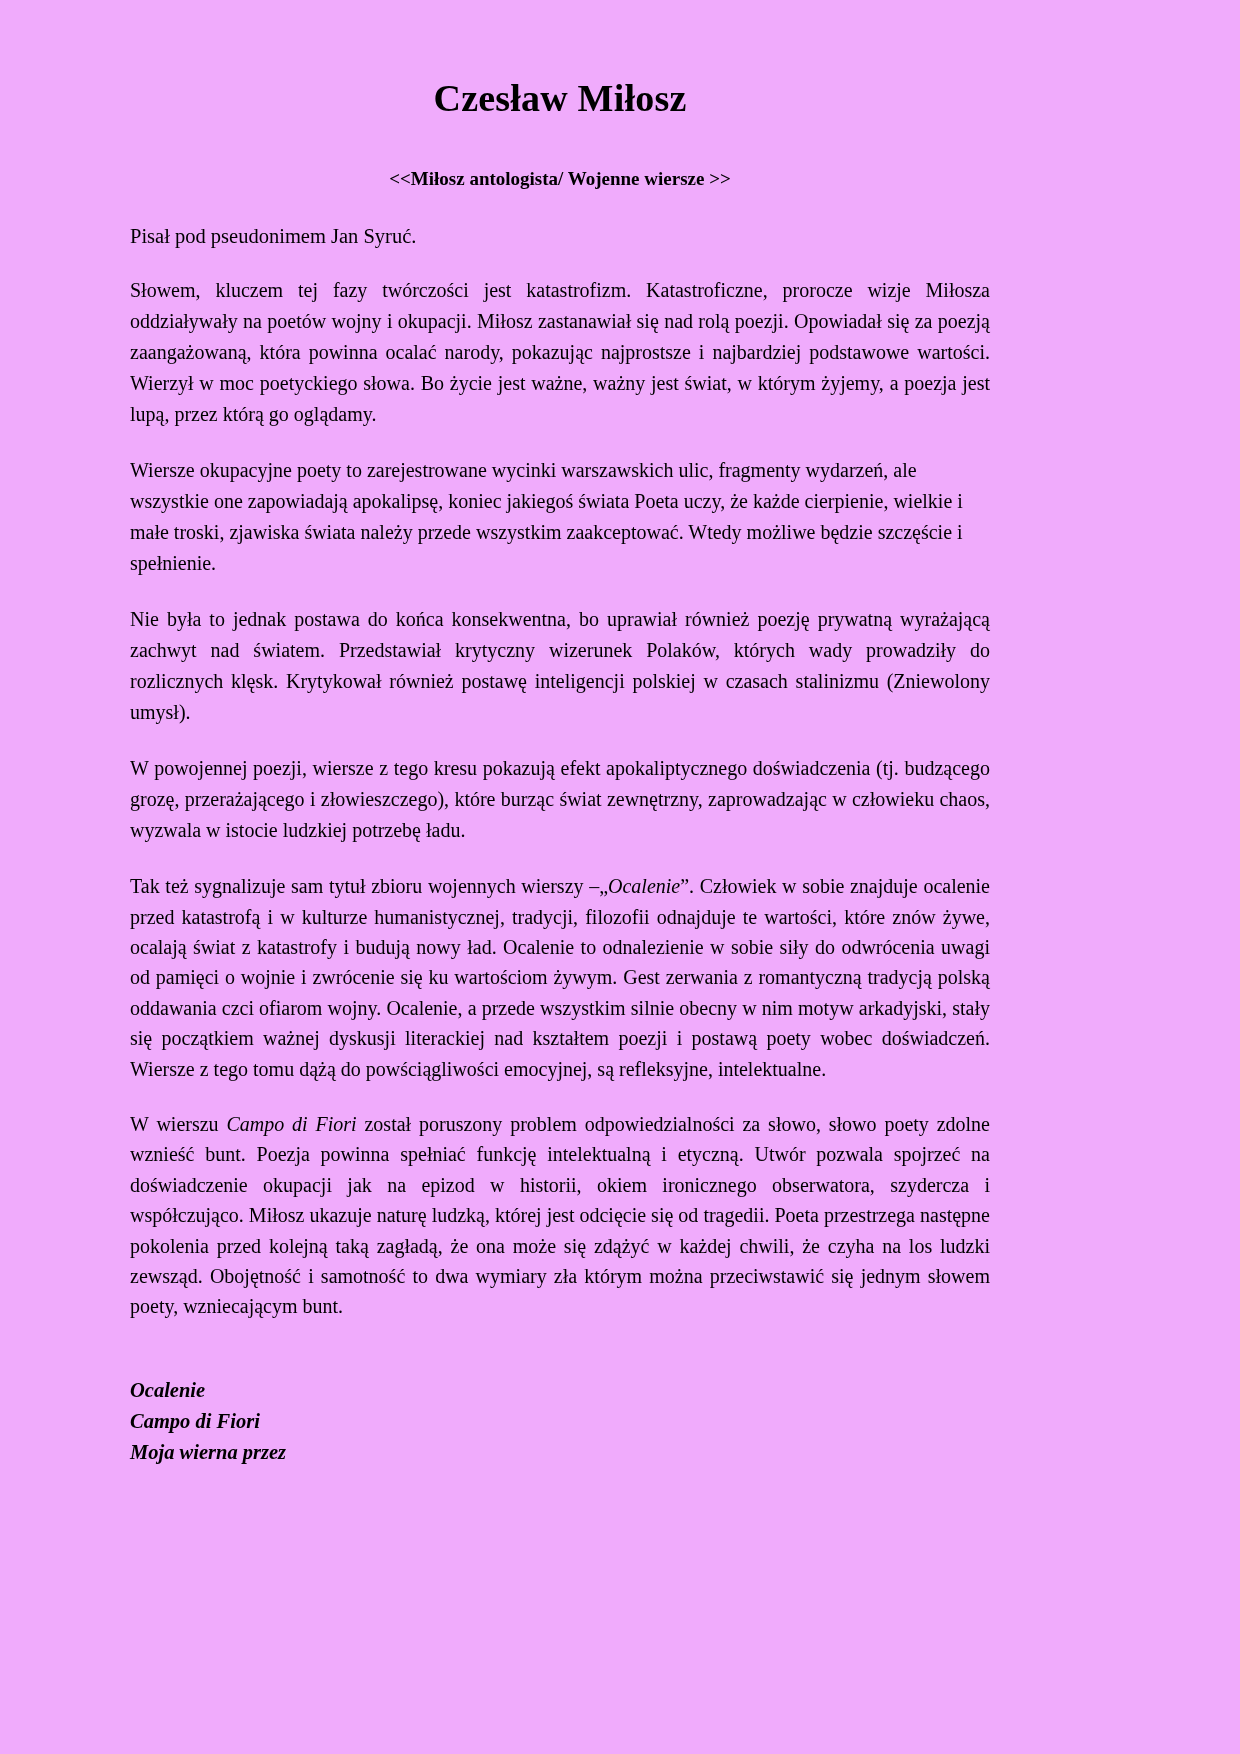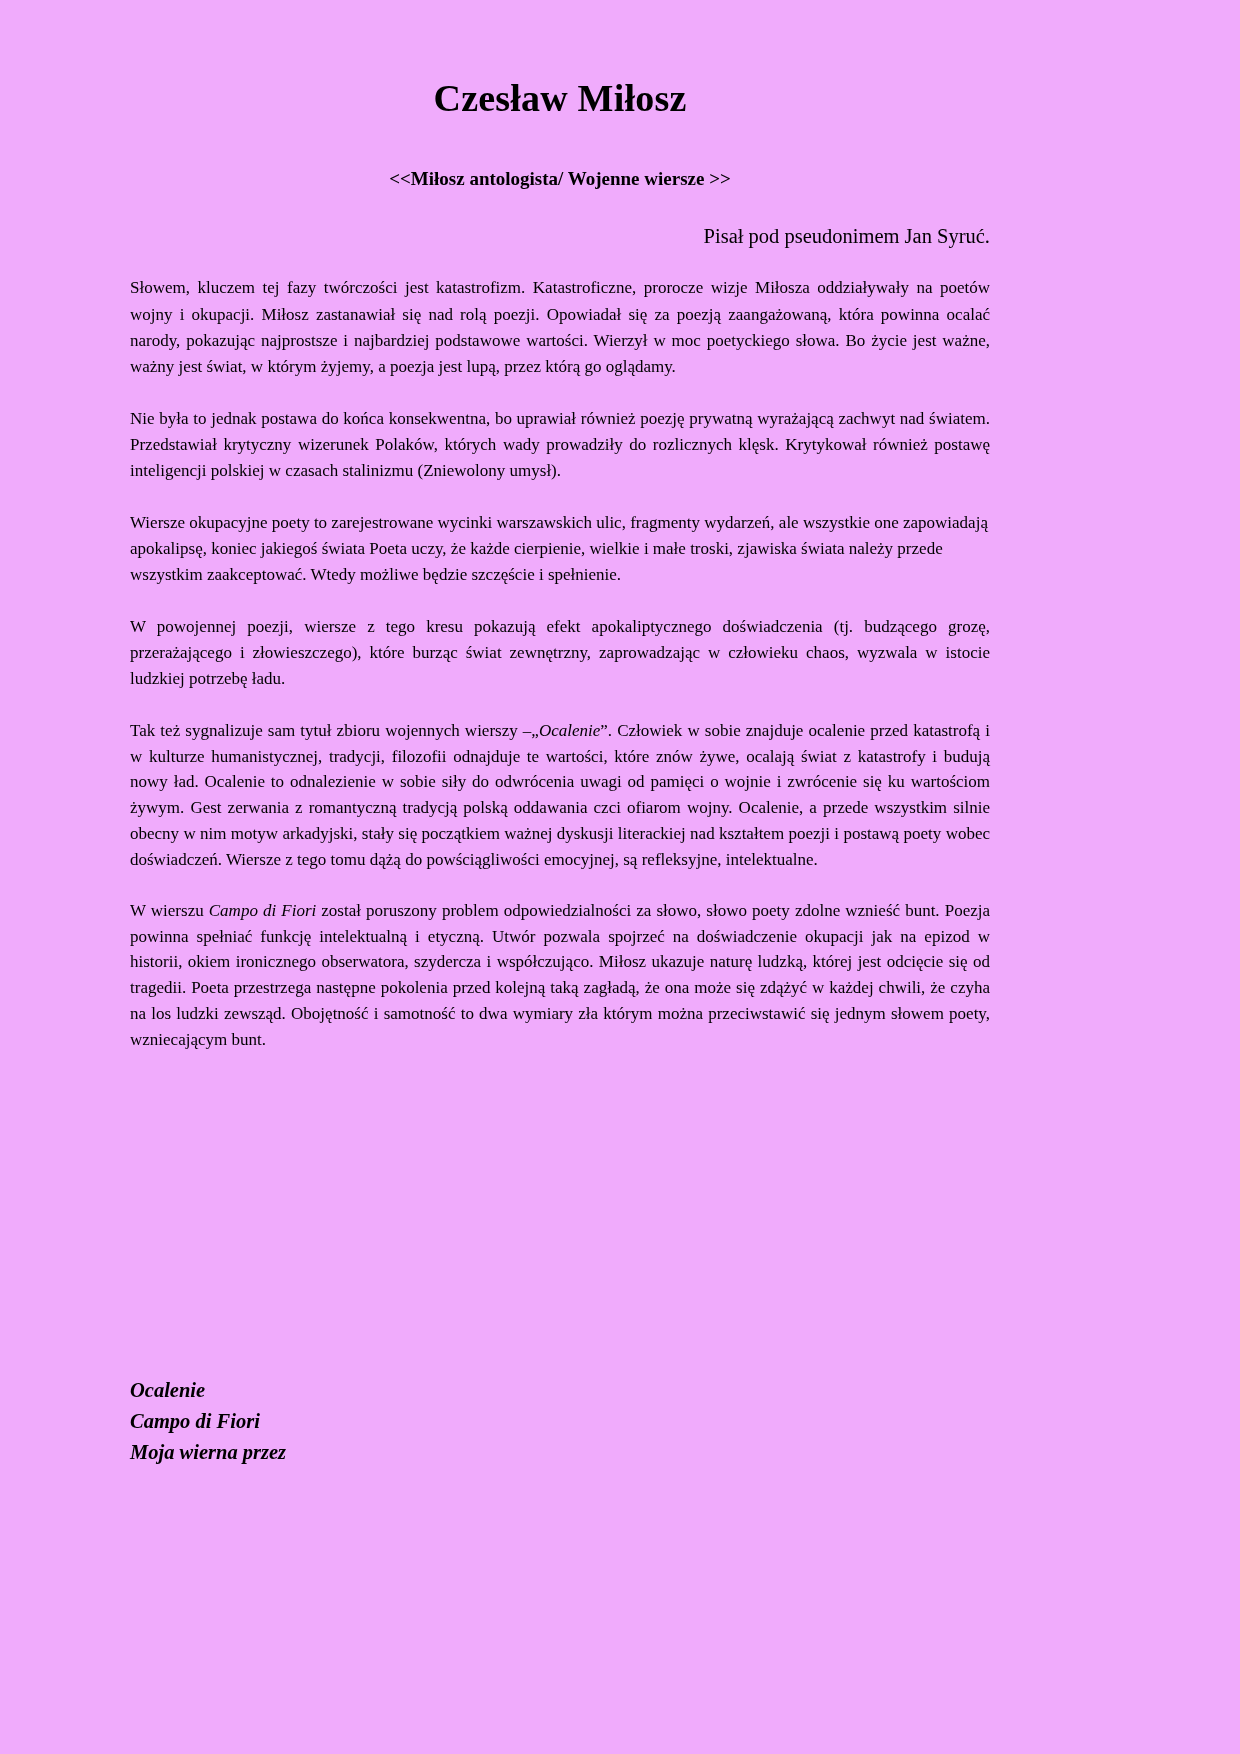--- a/index.html
+++ b/index.html
@@ -43,26 +43,26 @@
     text-align: center;
     font-size: 19px;
     font-weight: bold;
     line-height: 1.2;
   }
   .lead {
     margin: 0;
     padding-top: 32px;
     font-size: 20.5px;
     line-height: 1.35;
-    text-align: right;
+    text-align: left;
   }
   p.body-par {
     margin: 0;
     padding-top: 25px;
-    font-size: 17px;
+    font-size: 20px;
     line-height: 1.55;
     text-align: justify;
     text-justify: inter-word;
     -webkit-hyphens: none;
     hyphens: none;
   }
   p.body-par.left {
     text-align: left;
   }
   p.body-par.tight {
@@ -93,23 +93,23 @@
   <div class="content">
 
     <h1 class="doc-title">Czesław Miłosz</h1>
 
     <div class="doc-subtitle">&lt;&lt;Miłosz antologista/ Wojenne wiersze &gt;&gt;</div>
 
     <p class="lead">Pisał pod pseudonimem Jan Syruć.</p>
 
     <p class="body-par">Słowem, kluczem tej fazy twórczości jest katastrofizm. Katastroficzne, prorocze wizje Miłosza oddziaływały na poetów wojny i okupacji. Miłosz zastanawiał się nad rolą poezji. Opowiadał się za poezją zaangażowaną, która powinna ocalać narody, pokazując najprostsze i najbardziej podstawowe wartości. Wierzył w moc poetyckiego słowa. Bo życie jest ważne, ważny jest świat, w którym żyjemy, a poezja jest lupą, przez którą go oglądamy.</p>
 
+    <p class="body-par left">Wiersze okupacyjne poety to zarejestrowane wycinki warszawskich ulic, fragmenty wydarzeń, ale wszystkie one zapowiadają apokalipsę, koniec jakiegoś świata Poeta uczy, że każde cierpienie, wielkie i małe troski, zjawiska świata należy przede wszystkim zaakceptować. Wtedy możliwe będzie szczęście i spełnienie.</p>
+
     <p class="body-par">Nie była to jednak postawa do końca konsekwentna, bo uprawiał również poezję prywatną wyrażającą zachwyt nad światem. Przedstawiał krytyczny wizerunek Polaków, których wady prowadziły do rozlicznych klęsk. Krytykował również postawę inteligencji polskiej w czasach stalinizmu (Zniewolony umysł).</p>
-
-    <p class="body-par left">Wiersze okupacyjne poety to zarejestrowane wycinki warszawskich ulic, fragmenty wydarzeń, ale wszystkie one zapowiadają apokalipsę, koniec jakiegoś świata Poeta uczy, że każde cierpienie, wielkie i małe troski, zjawiska świata należy przede wszystkim zaakceptować. Wtedy możliwe będzie szczęście i spełnienie.</p>
 
     <p class="body-par">W powojennej poezji, wiersze z tego kresu pokazują efekt apokaliptycznego doświadczenia (tj. budzącego grozę, przerażającego i złowieszczego), które burząc świat zewnętrzny, zaprowadzając w człowieku chaos, wyzwala w istocie ludzkiej potrzebę ładu.</p>
 
     <p class="body-par tight">Tak też sygnalizuje sam tytuł zbioru wojennych wierszy –„<span class="it">Ocalenie</span>”. Człowiek w sobie znajduje ocalenie przed katastrofą i w kulturze humanistycznej, tradycji, filozofii odnajduje te wartości, które znów żywe, ocalają świat z katastrofy i budują nowy ład. Ocalenie to odnalezienie w sobie siły do odwrócenia uwagi od pamięci o wojnie i zwrócenie się ku wartościom żywym. Gest zerwania z romantyczną tradycją polską oddawania czci ofiarom wojny. Ocalenie, a przede wszystkim silnie obecny w nim motyw arkadyjski, stały się początkiem ważnej dyskusji literackiej nad kształtem poezji i postawą poety wobec doświadczeń. Wiersze z tego tomu dążą do powściągliwości emocyjnej, są refleksyjne, intelektualne.</p>
 
     <p class="body-par tight">W wierszu <span class="it">Campo di Fiori</span> został poruszony problem odpowiedzialności za słowo, słowo poety zdolne wznieść bunt. Poezja powinna spełniać funkcję intelektualną i etyczną. Utwór pozwala spojrzeć na doświadczenie okupacji jak na epizod w historii, okiem ironicznego obserwatora, szydercza i współczująco. Miłosz ukazuje naturę ludzką, której jest odcięcie się od tragedii. Poeta przestrzega następne pokolenia przed kolejną taką zagładą, że ona może się zdążyć w każdej chwili, że czyha na los ludzki zewsząd. Obojętność i samotność to dwa wymiary zła którym można przeciwstawić się jednym słowem poety, wzniecającym bunt.</p>
 
 
   </div>
 

